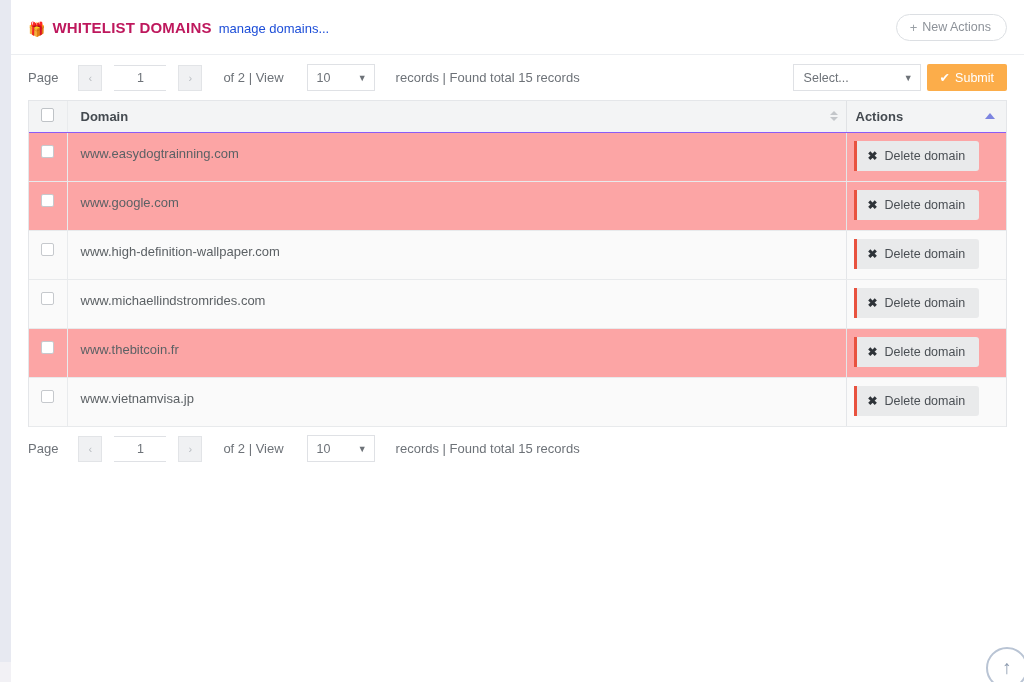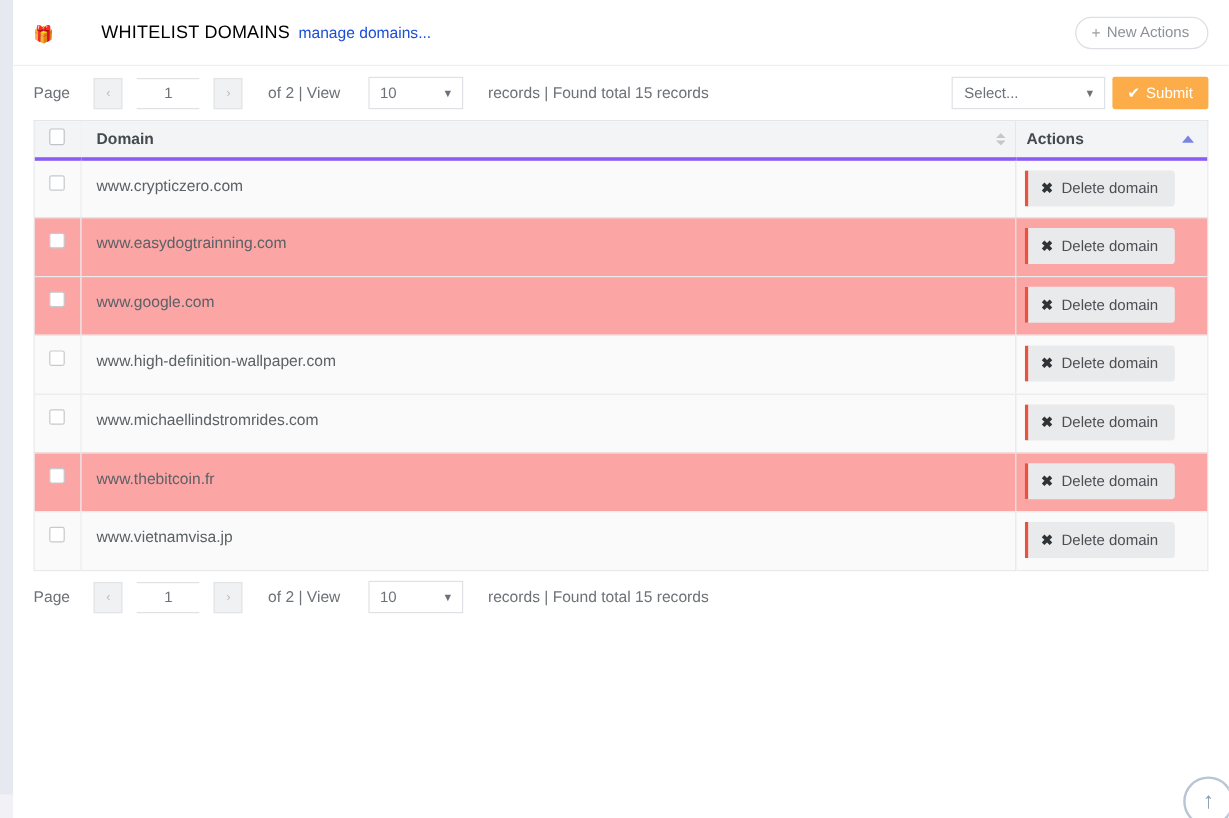--- a/index.html
+++ b/index.html
@@ -62,26 +62,25 @@
     gap: 7px;
   }
   .title-icon {
     color: #4cc8ad;
     font-size: 14px;
     position: relative;
     top: 1px;
     line-height: 1;
   }
   .title-main {
-    color: #000000;
-    font-weight: normal;
+    color: #be185d;
+    font-weight: bold;
     font-size: 15px;
     letter-spacing: 0.2px;
     text-transform: uppercase;
-    margin-left: 32px;
   }
   .title-sub {
     color: #1d4ed8;
     font-size: 13px;
     font-weight: normal;
   }
   .btn-new {
     border: 1px solid #dcdfe3;
     border-radius: 15px;
     background: #ffffff;
@@ -136,21 +135,21 @@
     text-align: center;
     font-size: 12.5px;
     color: #6d7278;
     font-family: "Liberation Sans", sans-serif;
     box-sizing: border-box;
     outline: none;
     background: #fff;
   }
   .pager .oftxt { margin: 0 7px 0 9px; }
   .pg-select {
-    width: 79px;
+    width: 68px;
     height: 27px;
     border: 1px solid #dfe1e5;
     background: #ffffff;
     font-size: 12.5px;
     color: #6d7278;
     font-family: "Liberation Sans", sans-serif;
     padding-left: 9px;
     box-sizing: border-box;
     outline: none;
     appearance: none;
@@ -218,21 +217,21 @@
     border-collapse: collapse;
     table-layout: fixed;
   }
   thead th {
     background: #f3f4f5;
     height: 31px;
     font-size: 13px;
     color: #444a50;
     font-weight: bold;
     text-align: left;
-    border-bottom: 3px solid #8b5cf6;
+    border-bottom: 1px solid #8b5cf6;
     padding: 0;
     position: relative;
     box-sizing: border-box;
   }
   th.col-check, td.col-check {
     width: 38px;
     border-right: 1px solid #e9ebed;
     text-align: center;
   }
   th.col-domain { padding-left: 13px; }
@@ -421,28 +420,20 @@
                 <i class="dn"></i>
             </span>
           </th>
           <th class="col-actions">
             <span>Actions</span>
             <span class="sort-asc"></span>
           </th>
         </tr>
       </thead>
       <tbody id="tbody">
-          <tr class="odd">
-            <td class="col-check"><span class="cb"></span></td>
-            <td class="col-domain">www.crypticzero.com</td>
-            <td class="col-actions"><button class="btn-delete">
-                <span class="x">✖</span>
-                <span>Delete domain</span>
-              </button></td>
-          </tr>
           <tr class="even">
             <td class="col-check"><span class="cb"></span></td>
             <td class="col-domain">www.easydogtrainning.com</td>
             <td class="col-actions"><button class="btn-delete">
                 <span class="x">✖</span>
                 <span>Delete domain</span>
               </button></td>
           </tr>
           <tr class="even">
             <td class="col-check"><span class="cb"></span></td>

